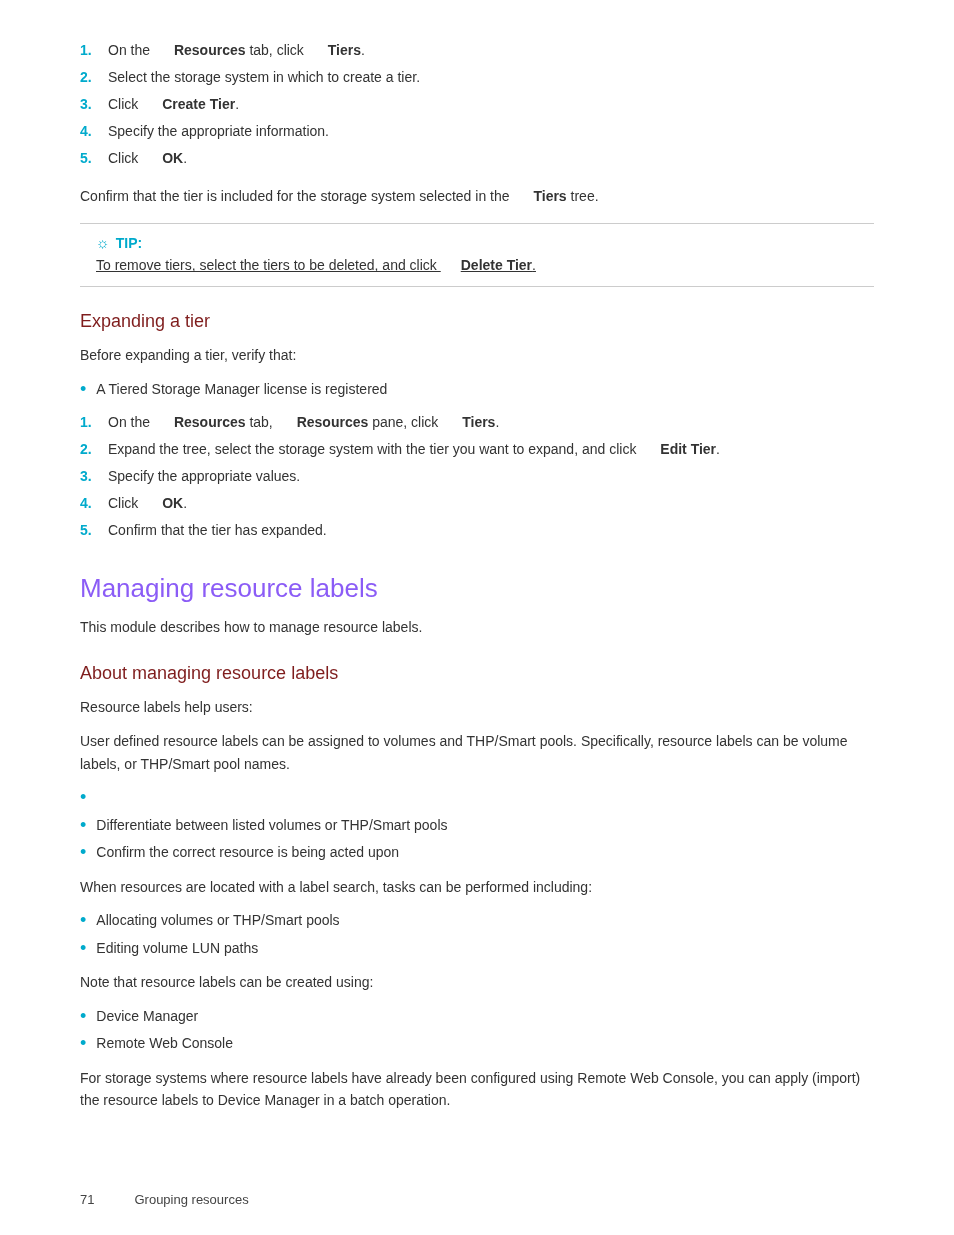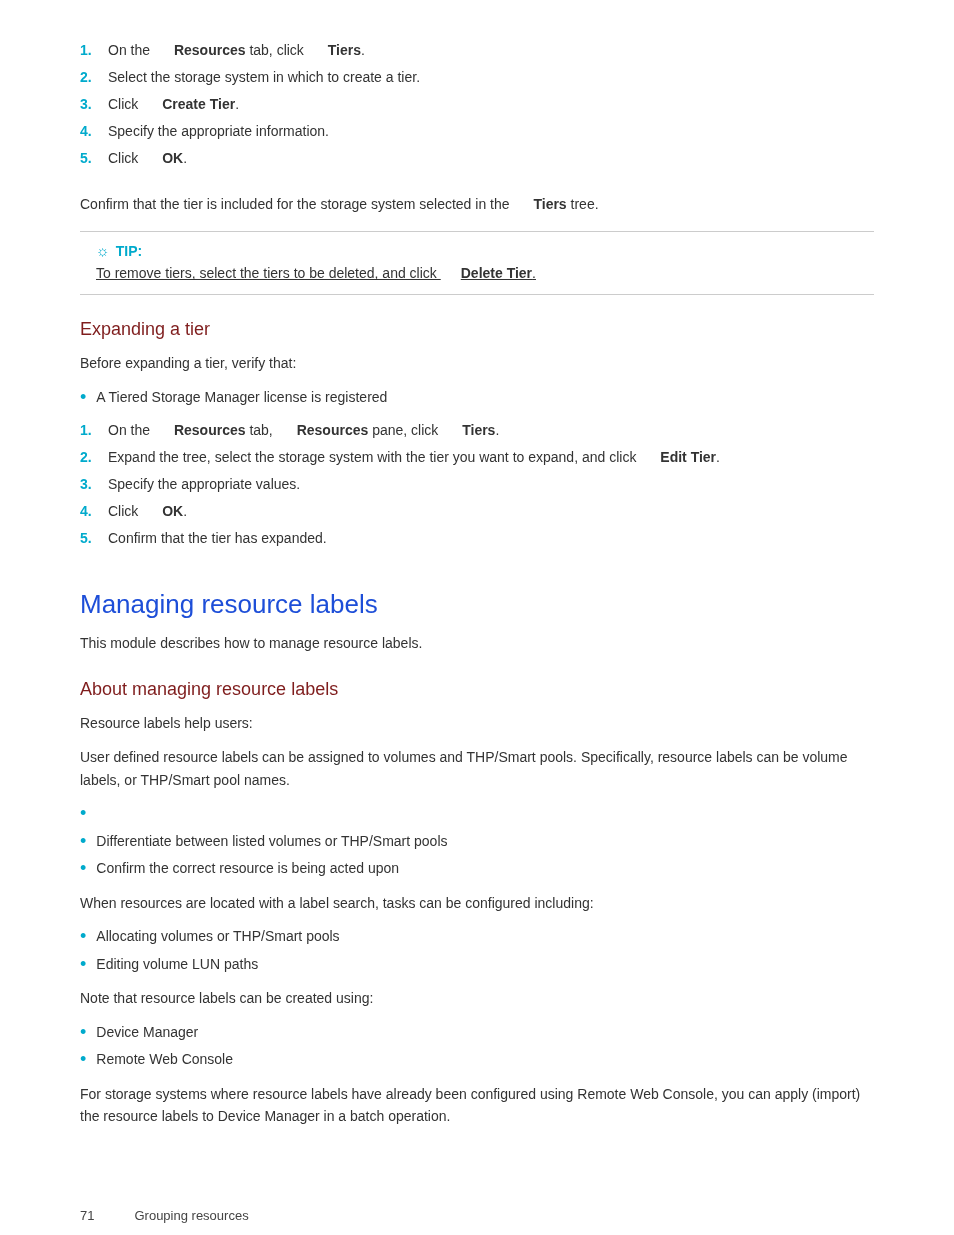--- a/index.html
+++ b/index.html
@@ -39,21 +39,21 @@
       font-weight: bold;
       min-width: 28px;
       flex-shrink: 0;
     }
 
     .numbered-list li .content {
       flex: 1;
     }
 
     .confirm-text {
-      margin: 24px 0 16px 0;
+      margin: 16px 0 16px 0;
       line-height: 1.6;
     }
 
     .tip-box {
       border-top: 1px solid #cccccc;
       border-bottom: 1px solid #cccccc;
       padding: 10px 16px;
       margin: 16px 0 24px 0;
     }
 
@@ -76,24 +76,24 @@
     }
 
     .section-heading {
       color: #7f1d1d;
       font-size: 18px;
       font-weight: normal;
       margin: 24px 0 12px 0;
     }
 
     .major-heading {
-      color: #1d4ed8;
+      color: #8b5cf6;
       font-size: 26px;
       font-weight: normal;
-      margin: 40px 0 12px 0;
+      margin: 32px 0 12px 0;
     }
 
     .paragraph {
       margin-bottom: 12px;
       line-height: 1.6;
     }
 
     .bullet-list {
       list-style: none;
       padding: 0;
@@ -252,21 +252,21 @@
     <li>
       <span class="bullet">•</span>
       <span>Differentiate between listed volumes or THP/Smart pools</span>
     </li>
     <li>
       <span class="bullet">•</span>
       <span>Confirm the correct resource is being acted upon</span>
     </li>
   </ul>
 
-  <p class="paragraph">When resources are located with a label search, tasks can be configured including:</p>
+  <p class="paragraph">When resources are located with a label search, tasks can be performed including:</p>
 
   <ul class="bullet-list">
     <li>
       <span class="bullet">•</span>
       <span>Allocating volumes or THP/Smart pools</span>
     </li>
     <li>
       <span class="bullet">•</span>
       <span>Editing volume LUN paths</span>
     </li>

